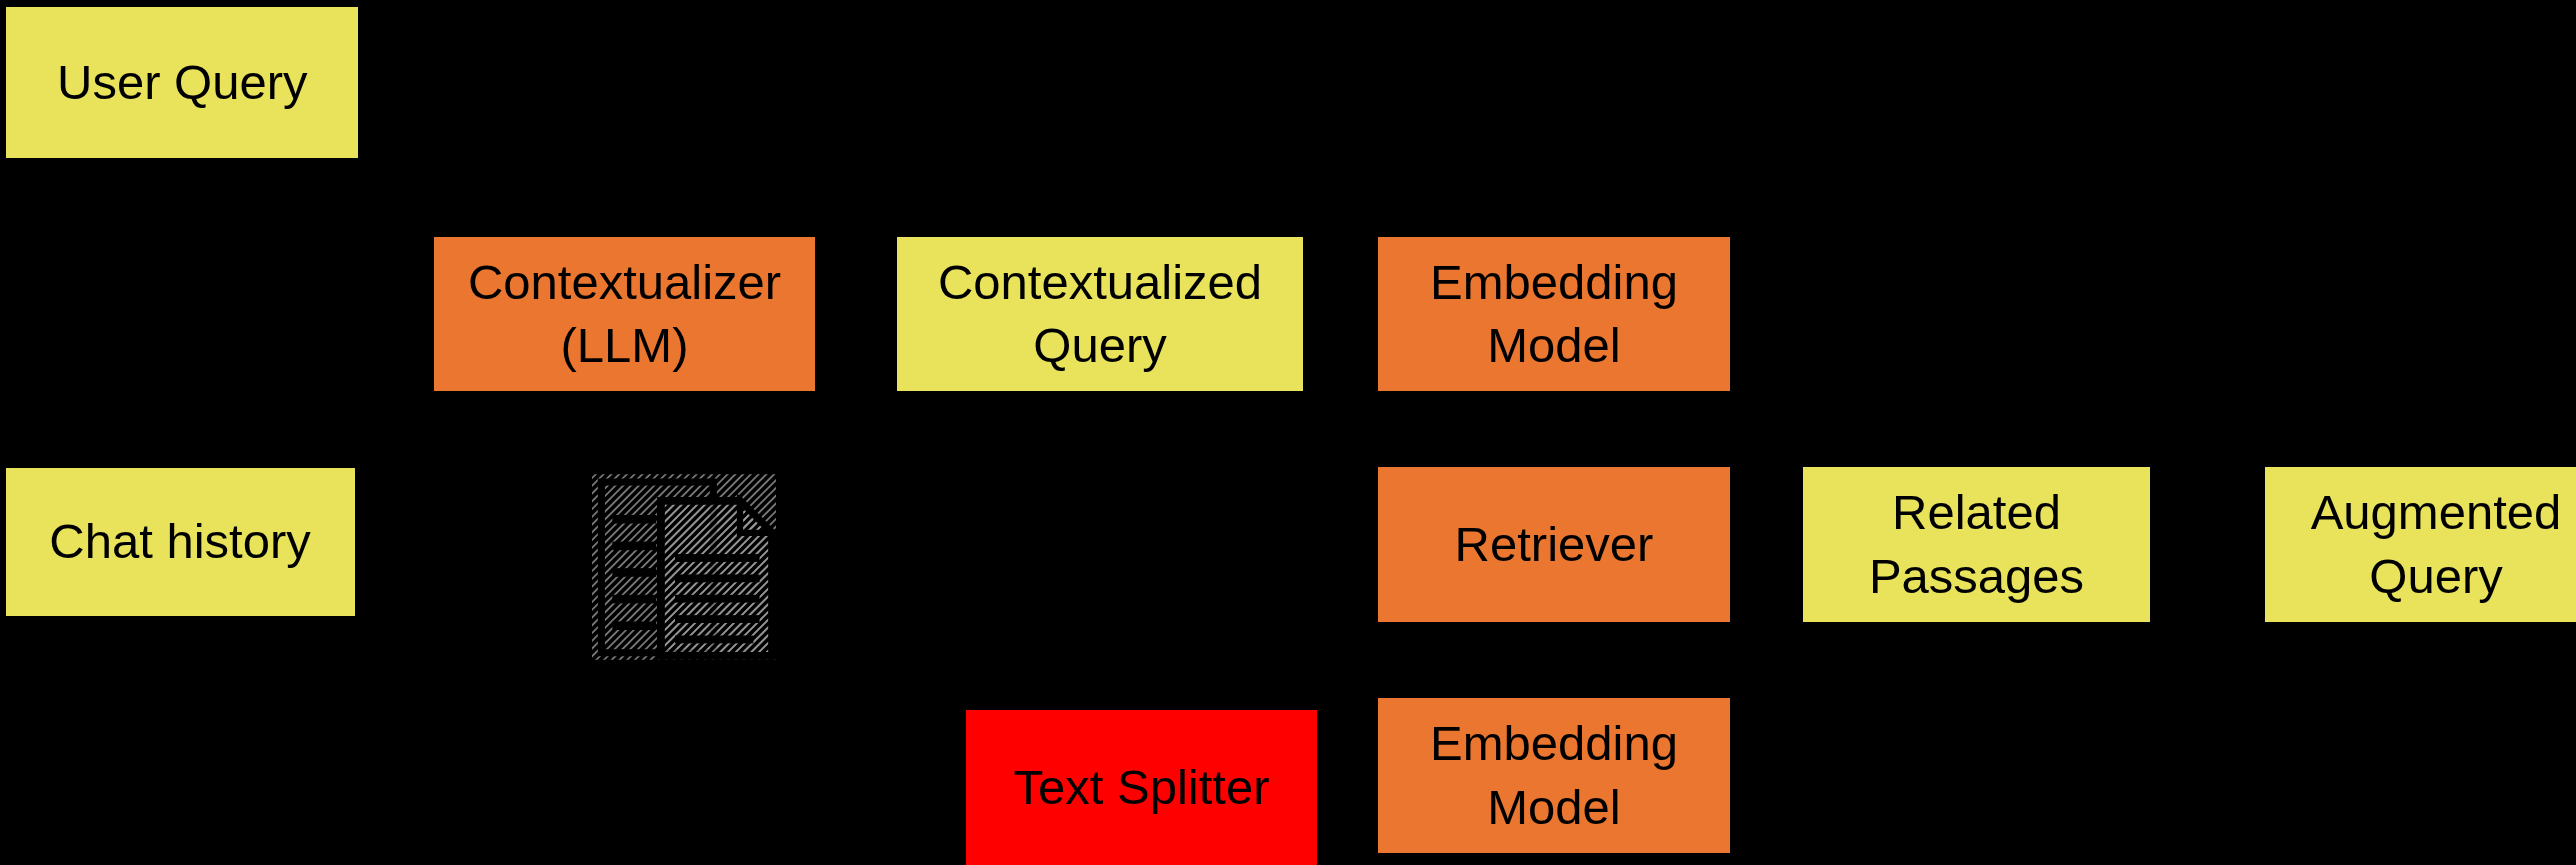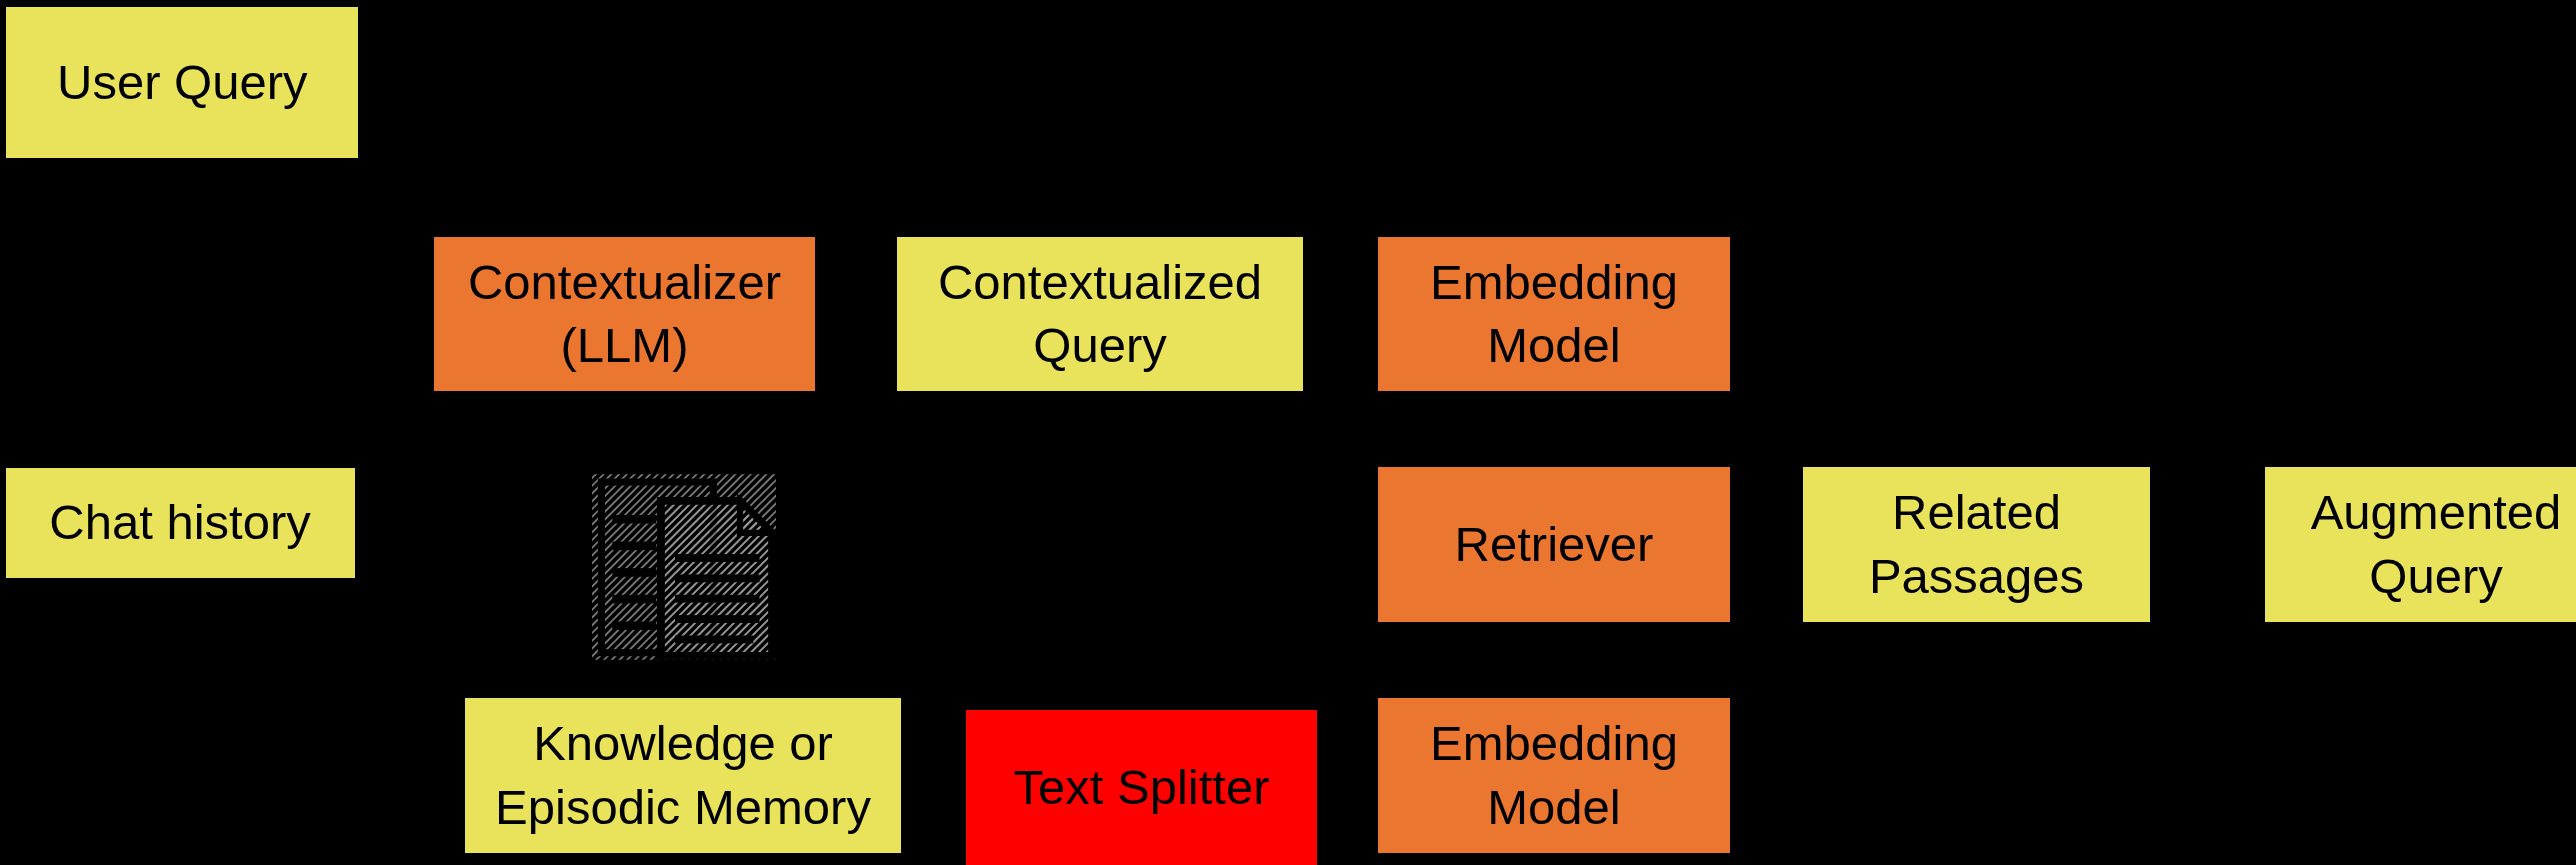--- a/index.html
+++ b/index.html
@@ -25,21 +25,21 @@
     line-height: 1.29;
     font-weight: 400;
     color: #000;
     white-space: pre-line;
   }
   
   #user-query            { left:    6.3px; top:   7px; width: 352px; height: 151px; }
   #contextualizer        { left:  434px; top: 237px; width: 381px; height: 154px; }
   #contextualized-query  { left: 897px; top: 237px; width: 406px; height: 154px; }
   #embedding-model-top   { left: 1378px; top: 237px; width: 352px; height: 154px; }
-  #chat-history          { left:    5.5px; top: 468px; width: 349px; height: 110px; }
+  #chat-history          { left:    5.5px; top: 468px; width: 349px; height: 148px; }
   #retriever             { left: 1378px; top: 467px; width: 352px; height: 155px; }
   #related-passages      { left: 1803px; top: 467px; width: 347px; height: 155px; }
   #augmented-query       { left: 2221px; top: 467px; width: 342px; height: 155px; }
   #knowledge-memory      { left:  465px; top: 698px; width: 436px; height: 155px; }
   #text-splitter         { left: 966px; top: 698px; width: 351px; height: 155px; margin-top: 12px; }
   #embedding-model-bottom{ left: 1378px; top: 698px; width: 352px; height: 155px; }
   #documents-icon        { position: absolute; left: 592px; top: 474px; width: 184px; height: 186px; }
 </style>
 </head>
 <body>
@@ -92,22 +92,20 @@
   </svg>
 
   <div class="node" id="related-passages" style="background-color: rgb(232, 227, 90);">Related
 Passages</div>
 
   <div class="node" id="retriever" style="background-color: rgb(234, 118, 47);">Retriever</div>
 
   <div class="node" id="augmented-query" style="background-color: rgb(232, 227, 90); margin-left: 44px;">Augmented
 Query</div>
 
-  <div class="node" id="knowledge-memory" style="background-color: rgb(232, 227, 90);">Knowledge or
-Episodic Memory</div>
 
   <div class="node" id="text-splitter" style="background-color: rgb(255, 0, 0);">Text Splitter</div>
 
   <div class="node" id="embedding-model-bottom" style="background-color: rgb(234, 118, 47);">Embedding
 Model</div>
 
 </div>
 
 
 </body></html>

